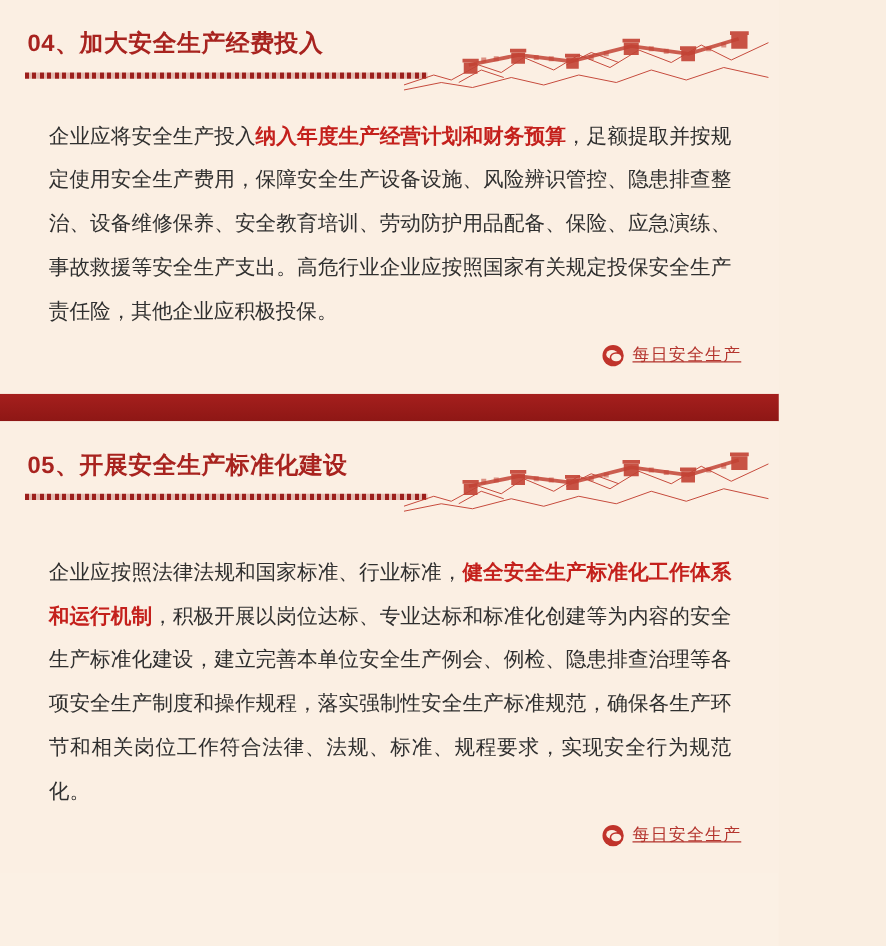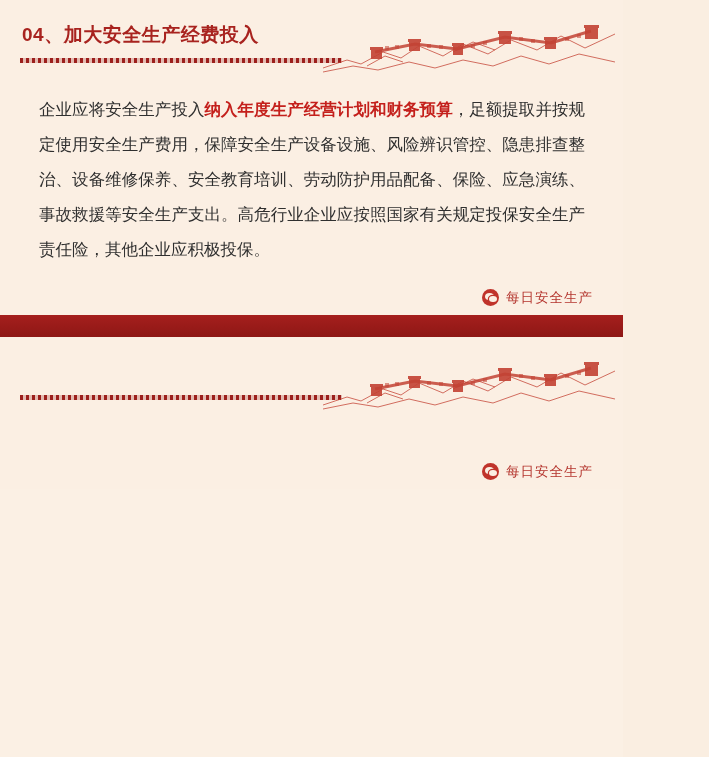--- a/index.html
+++ b/index.html
@@ -74,27 +74,28 @@
     color: #c4201c;
     font-weight: bold;
   }
   .brandline {
     position: relative;
     height: 46px;
   }
   .brand {
     position: absolute;
     right: 30px;
-    top: 22px;
+    top: 8px;
     display: flex;
-    align-items: flex-start;
+    align-items: flex-end;
     gap: 7px;
     color: #b4352e;
     font-size: 13.5px;
     letter-spacing: 1px;
+    text-decoration: underline;
   }
   .wechat-badge {
     width: 17px;
     height: 17px;
     border-radius: 50%;
     background: #c0332b;
     position: relative;
     flex: 0 0 auto;
   }
   .wechat-badge::before,
@@ -191,20 +192,21 @@
       </div>
     </div>
   </div>
 
   <div class="band">
     <div class="band-inner"></div>
   </div>
 
   <div class="section sec2">
     <div class="section-head">
+      <div class="section-title"><span>05、</span><span>开展安全生产标准化建设</span></div>
       <div class="title-rule"></div>
       <div class="wall-art">
         <svg width="292" height="68" viewBox="0 0 292 68">
           <g fill="none" stroke="#c0392b" stroke-width="0.8" opacity="0.95">
             <path d="M0 62 L24 54 L38 58 L60 46 L78 52 L96 40 L120 50 L140 38 L165 48 L188 34 L214 44 L238 30 L262 42 L292 28"></path>
             <path d="M0 66 L30 60 L55 64 L86 56 L112 62 L140 54 L170 60 L198 50 L226 58 L256 48 L292 56"></path>
             <path d="M44 60 L62 50 L80 56"></path>
             <path d="M130 46 L150 36 L172 44"></path>
           </g>
           <g fill="#c0392b" opacity="0.9">
@@ -233,20 +235,21 @@
             <rect x="160" y="35" width="4" height="4"></rect>
             <rect x="196" y="31" width="4" height="4"></rect>
             <rect x="208" y="33" width="4" height="4"></rect>
             <rect x="242" y="31" width="4" height="4"></rect>
             <rect x="254" y="28" width="4" height="4"></rect>
           </g>
         </svg>
       </div>
     </div>
     <div class="spacer-md"></div>
+    <div class="body-text"><span>企业应按照法律法规和国家标准、行业标准，</span><span class="hl">健全安全生产标准化工作体系和运行机制</span><span>，积极开展以岗位达标、专业达标和标准化创建等为内容的安全生产标准化建设，建立完善本单位安全生产例会、例检、隐患排查治理等各项安全生产制度和操作规程，落实强制性安全生产标准规范，确保各生产环节和相关岗位工作符合法律、法规、标准、规程要求，实现安全行为规范化。</span></div>
     <div class="brandline">
       <div class="brand">
         <span class="wechat-badge"></span>
         <span>每日安全生产</span>
       </div>
     </div>
   </div>
 
 </div>
 

